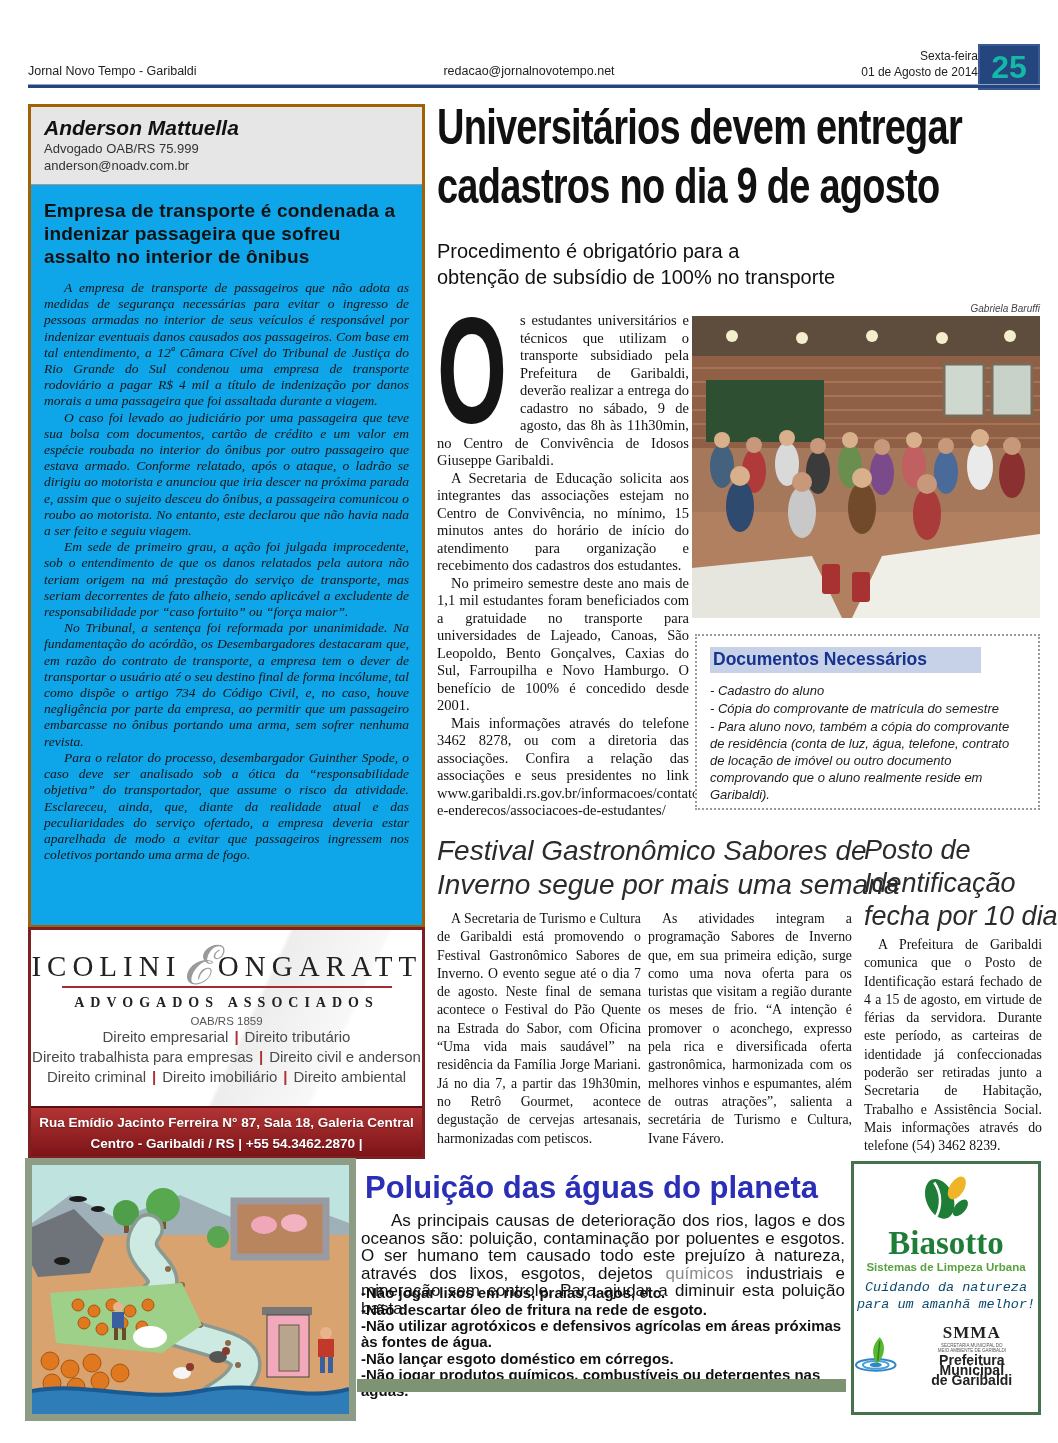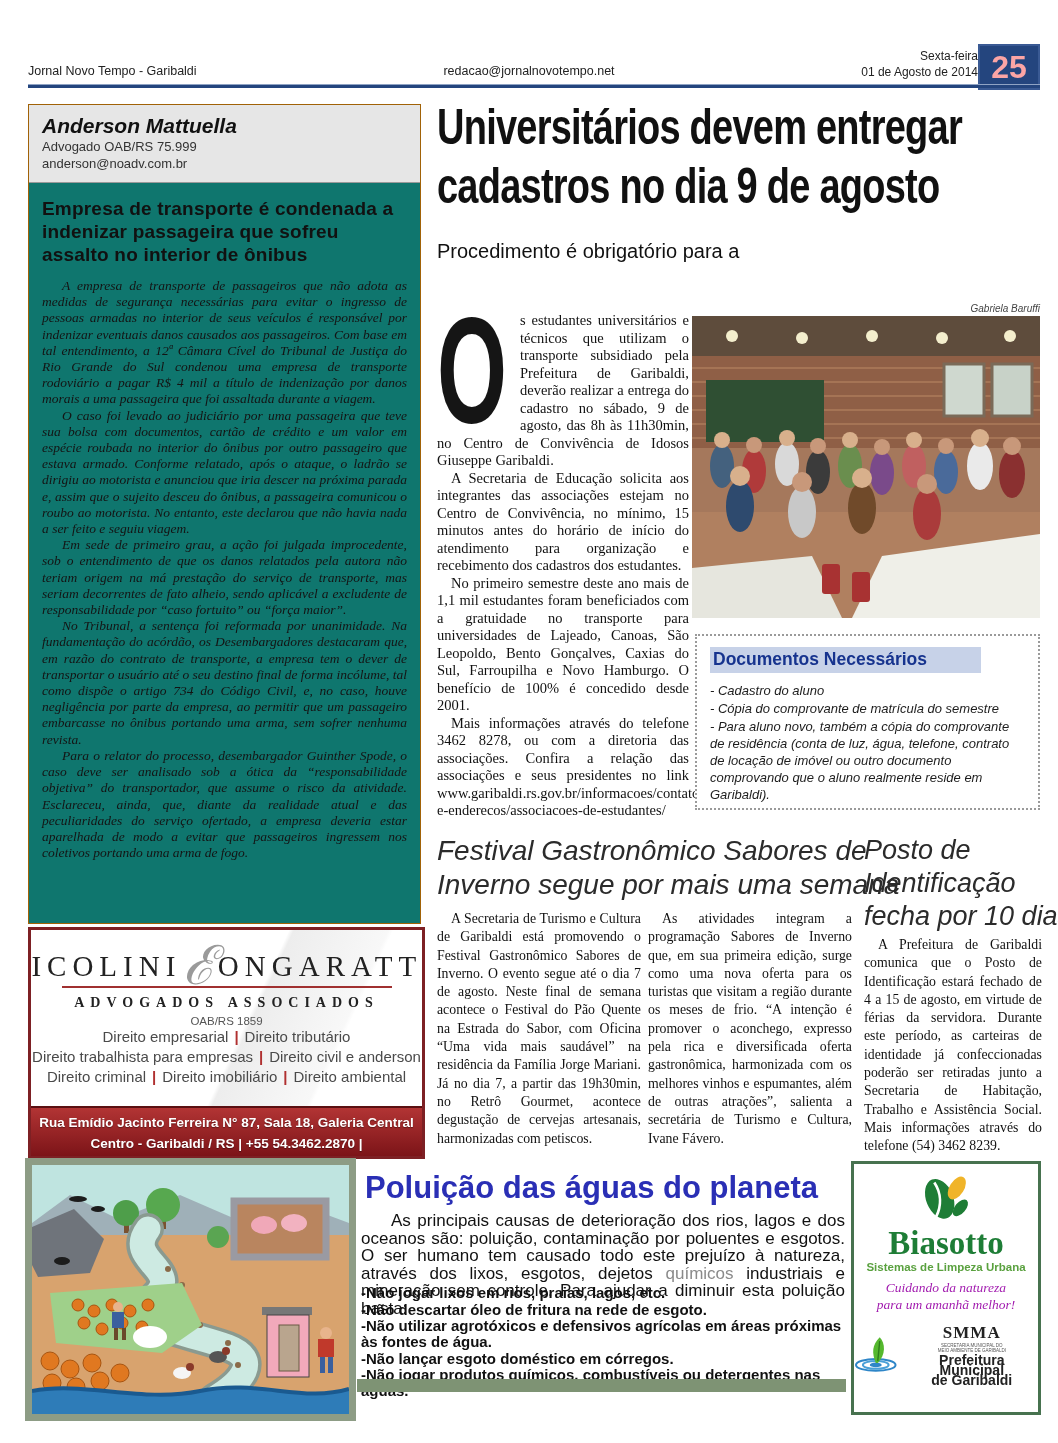--- a/index.html
+++ b/index.html
@@ -4,27 +4,27 @@
 <style>
   html,body{margin:0;padding:0;background:#f2f2f2;}
   #page{position:relative;width:1058px;height:1443px;background:#ffffff;overflow:hidden;
         font-family:"Liberation Sans",sans-serif;color:#1a1a1a;margin:0 auto;}
   .abs{position:absolute;}
 
   
   .hdr-left{left:28px;top:64px;font-size:12.5px;color:#222;}
   .hdr-center{left:0;top:64px;width:1058px;text-align:center;font-size:12.5px;color:#222;}
   .hdr-right{right:80px;top:48px;text-align:right;font-size:12px;line-height:16px;color:#222;}
-  .page-num{right:18px;top:44px;width:58px;height:42px;background:#24457e;color:#fca5a5;
+  .page-num{right:18px;top:44px;width:58px;height:42px;background:#24457e;color:#14b8a6;
             font-size:32px;font-weight:bold;display:flex;align-items:center;justify-content:center;
             border:2px solid #3a5a94;}
   .hdr-rule{left:28px;top:84px;width:1012px;height:0;border-top:1px solid #8fa3c4;border-bottom:3px solid #24457e;}
 
   
-  .law-box{left:28px;top:104px;width:391px;height:818px;border:1px solid #a16207;background:#0f766e;overflow:hidden;}
+  .law-box{left:28px;top:104px;width:391px;height:818px;border:3px solid #a16207;background:#0ea5e9;overflow:hidden;}
   .law-head{background:#e6e6e6;border-bottom:1px solid #9a9a9a;padding:9px 13px 10px 13px;}
   .law-author{font-size:21px;font-weight:bold;font-style:italic;color:#111;}
   .law-cred,.law-mail{font-size:13px;color:#333;line-height:17px;}
   .law-content{padding:14px 13px 0 13px;}
   .law-headline{font-size:19px;font-weight:bold;line-height:23px;color:#111;letter-spacing:.2px;}
   .law-body{margin-top:12px;font-family:"Liberation Serif","DejaVu Serif",serif;font-style:italic;
             font-size:13.5px;line-height:16.2px;text-align:justify;color:#141414;}
   .law-body p{margin:0;text-indent:20px;}
 
   
@@ -89,21 +89,21 @@
               text-indent:30px;}
   .gray-word{color:#8a8a8a;}
   .poll-bullets{left:361px;top:1285px;width:484px;font-size:15px;font-weight:bold;line-height:16px;color:#111;}
   .poll-bullets div{margin-bottom:0.5px;}
   .green-bar{left:357px;top:1379px;width:489px;height:13px;background:#7e9374;}
 
   .bia-box{left:851px;top:1161px;width:190px;height:254px;border:3px solid #47724f;background:#fff;
            box-sizing:border-box;text-align:center;overflow:hidden;}
   .bia-name{font-family:"Liberation Serif",serif;font-weight:bold;font-size:33px;color:#1e7d36;line-height:34px;margin-top:-2px;}
   .bia-sub{font-size:11.5px;color:#5aa13f;font-weight:bold;margin-top:1px;}
-  .bia-slogan{font-family:Liberation Serif, serif;font-style:italic;font-size:13.5px;color:#a21caf;line-height:17px;margin-top:6px;}
+  .bia-slogan{font-family:Liberation Mono, monospace;font-style:italic;font-size:13.5px;color:#0c4a6e;line-height:17px;margin-top:6px;}
   .smma-row{display:flex;align-items:center;justify-content:center;gap:8px;margin-top:10px;}
   .smma-text{text-align:center;}
   .smma-name{font-family:"Liberation Serif",serif;font-weight:bold;font-size:17px;color:#222;letter-spacing:1px;}
   .smma-dept{font-size:4.5px;color:#555;line-height:5px;}
   .smma-pref{font-size:14px;font-weight:bold;color:#222;line-height:10px;margin-top:2px;}
 </style>
 </head>
 <body>
 
 <div id="page">
@@ -160,20 +160,21 @@
       <div>Centro - Garibaldi / RS  |  +55 54.3462.2870  |  www.noadv.com.br</div>
     </div>
   </div>
 
   <div class="abs main-hl">
     <div>Universitários devem entregar</div>
     <div>cadastros no dia 9 de agosto</div>
   </div>
   <div class="abs main-sub">
     <div>Procedimento é obrigatório para a</div>
+    <div>obtenção de subsídio de 100% no transporte</div>
   </div>
 
   <div class="abs main-col">
     <p class="first">
       <span class="dropcap"><span>O</span></span><span>s estudantes universitários e técnicos que utilizam o transporte subsidiado pela Prefeitura de Garibaldi, deverão realizar a entrega do cadastro no sábado, 9 de agosto, das 8h às 11h30min, no Centro de Convivência de Idosos Giuseppe Garibaldi.</span>
     </p>
     <p>A Secretaria de Educação solicita aos integrantes das associações estejam no Centro de Convivência, no mínimo, 15 minutos antes do horário de início do atendimento para organização e recebimento dos cadastros dos estudantes.</p>
     <p>No primeiro semestre deste ano mais de 1,1 mil estudantes foram beneficiados com a gratuidade no transporte para universidades de Lajeado, Canoas, São Leopoldo, Bento Gonçalves, Caxias do Sul, Farroupilha e Novo Hamburgo. O benefício de 100% é concedido desde 2001.</p>
     <p>Mais informações através do telefone 3462 8278, ou com a diretoria das associações. Confira a relação das associações e seus presidentes no link www.garibaldi.rs.gov.br/informacoes/contatos-e-enderecos/associacoes-de-estudantes/</p>
   </div>

